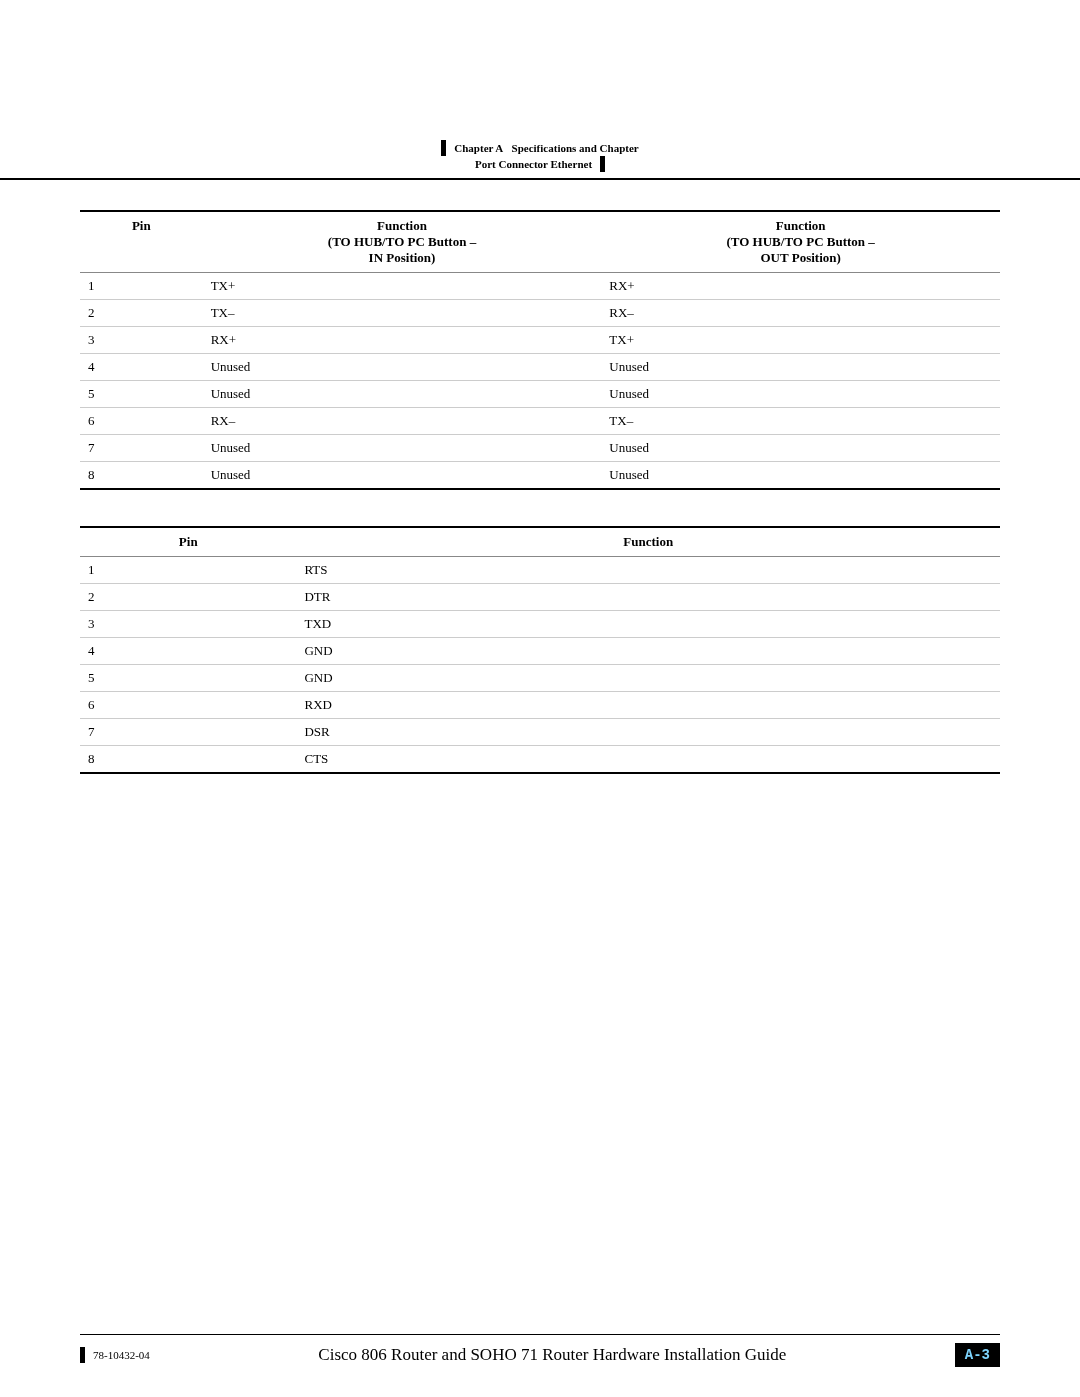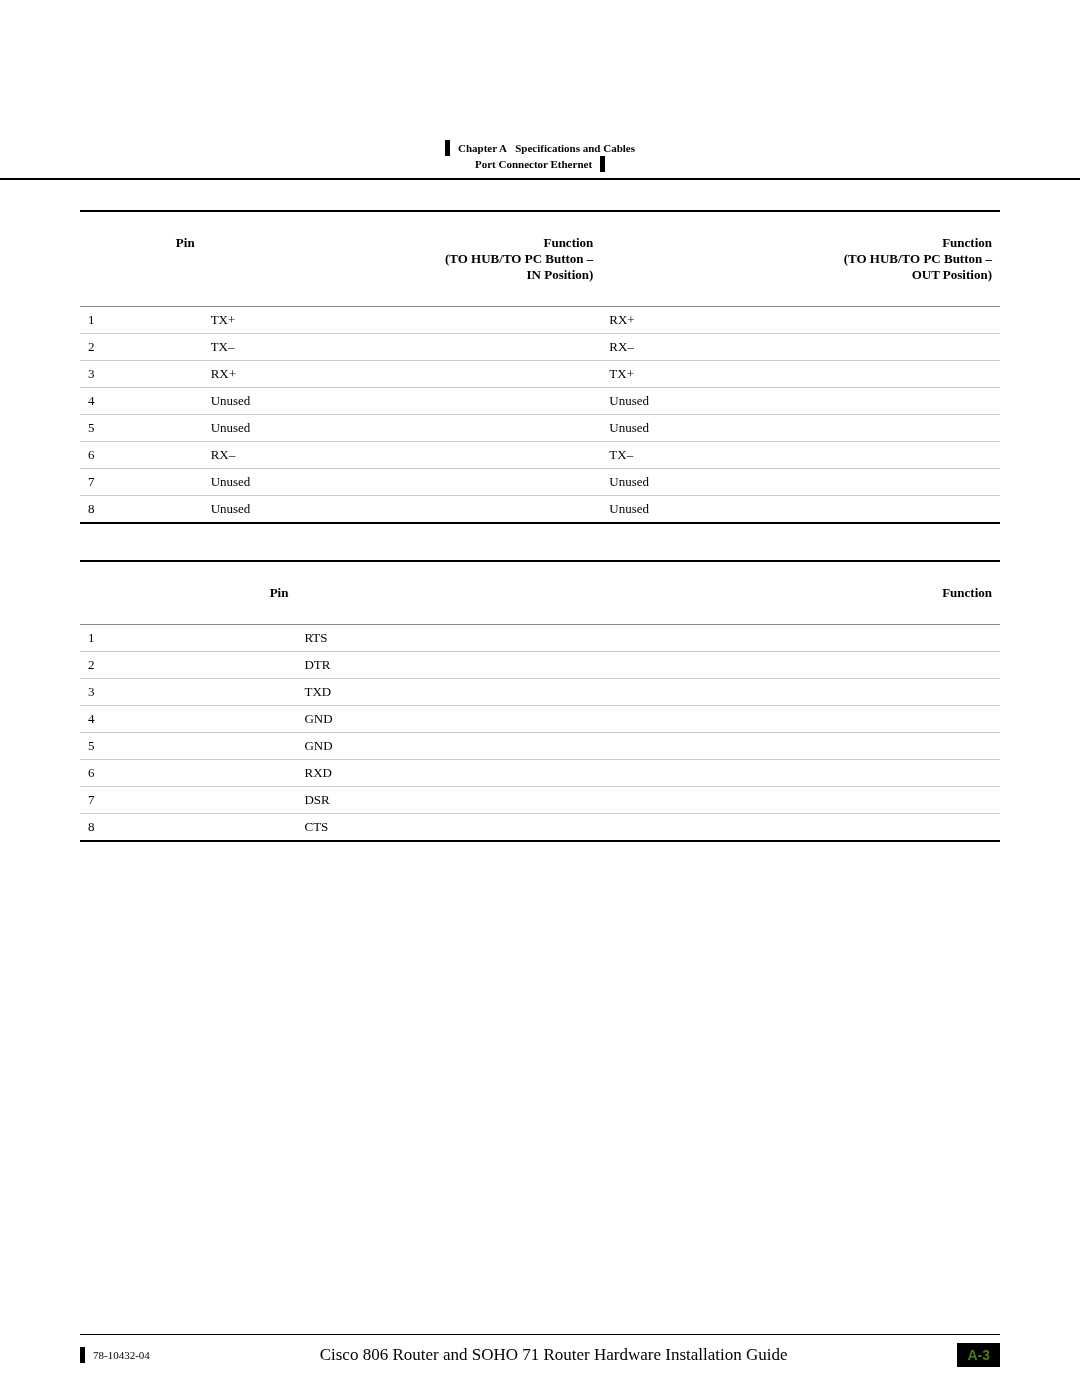--- a/index.html
+++ b/index.html
@@ -83,22 +83,22 @@
       border-collapse: collapse;
       font-size: 13px;
     }
 
     .table-top-border {
       border-top: 2px solid #000;
     }
 
     thead tr th {
       border-bottom: 1px solid #888;
-      padding: 23px 8px;
-      text-align: right;
+      padding: 6px 8px;
+      text-align: center;
       font-weight: bold;
       vertical-align: top;
     }
 
     tbody tr td {
       border-bottom: 1px solid #ccc;
       padding: 5px 8px;
       vertical-align: top;
     }
 
@@ -157,38 +157,38 @@
       flex: 1;
     }
 
     .footer-right {
       display: flex;
       align-items: center;
     }
 
     .footer-page-box {
       background: #000;
-      color: #4d7c0f;
+      color: #7dd3fc;
       font-size: 14px;
       font-weight: bold;
       padding: 4px 10px;
-      font-family: Liberation Sans, sans-serif;
+      font-family: Liberation Mono, monospace;
     }
   </style>
 </head>
 <body>
 
 <div class="page">
 
   <div class="header">
     <div class="header-left">
       <div class="header-bar-left"></div>
       <span>Chapter A</span>
       &nbsp;&nbsp;&nbsp;
-      <span>Specifications and Cables</span>
+      <span>Specifications and Chapter</span>
     </div>
     <div class="header-right">
       <span>Port Connector Ethernet</span>
       <div class="header-bar-right"></div>
     </div>
   </div>
 
   <div class="content">
 
     <div class="table-section">

